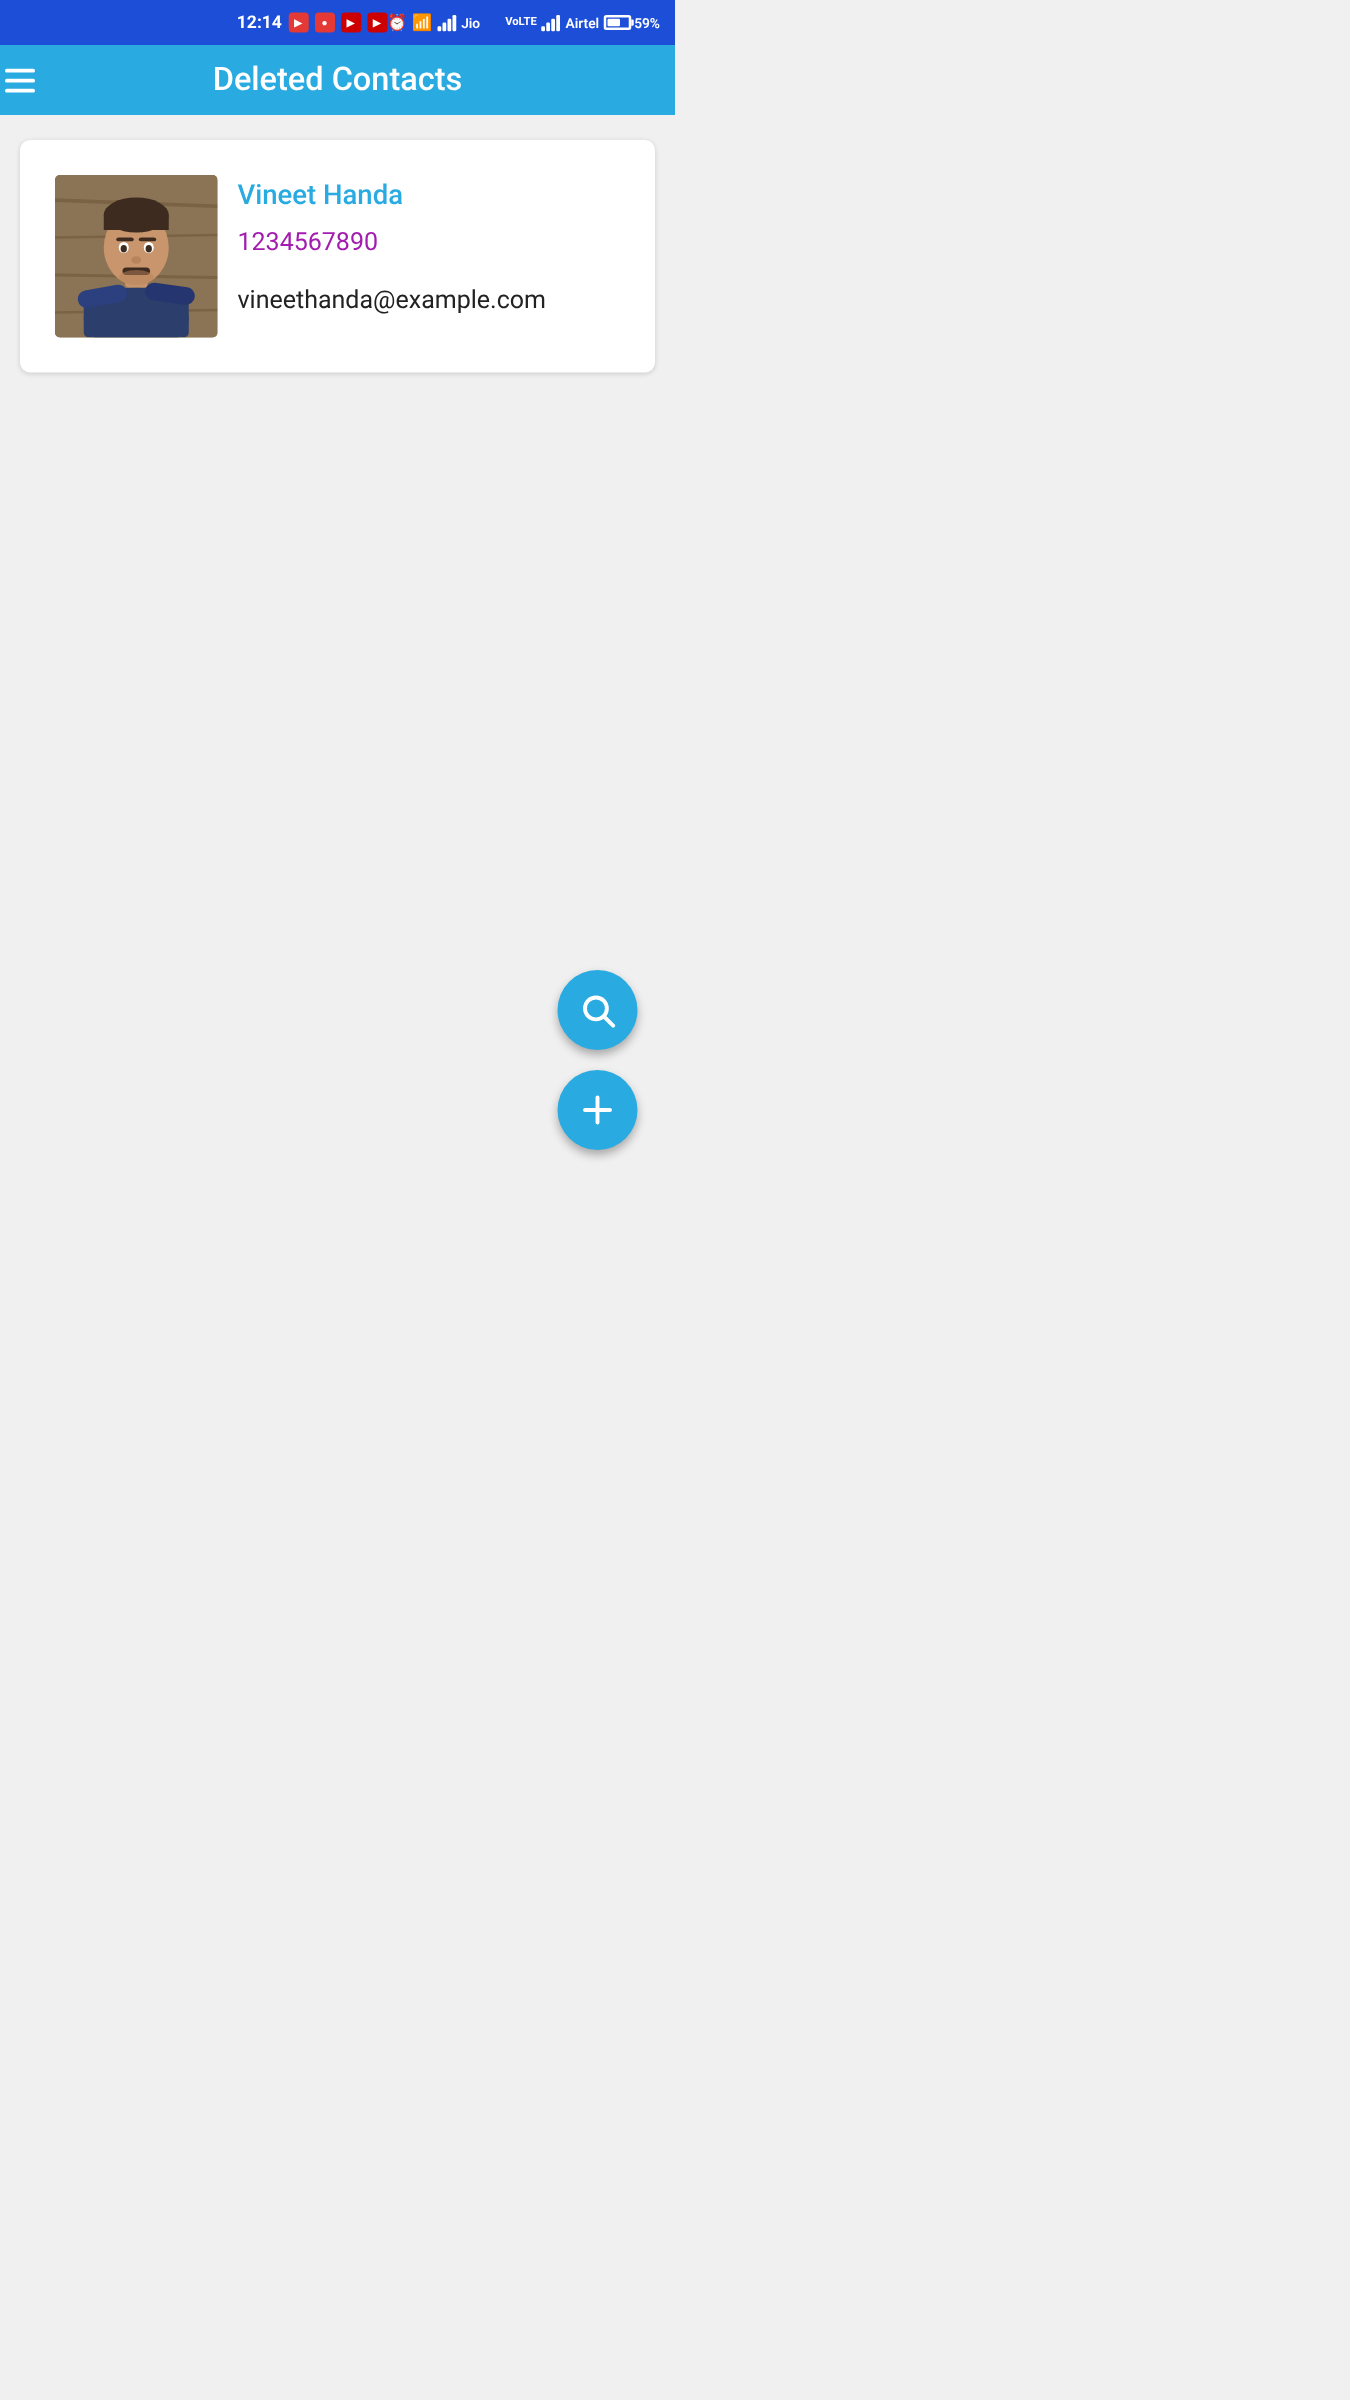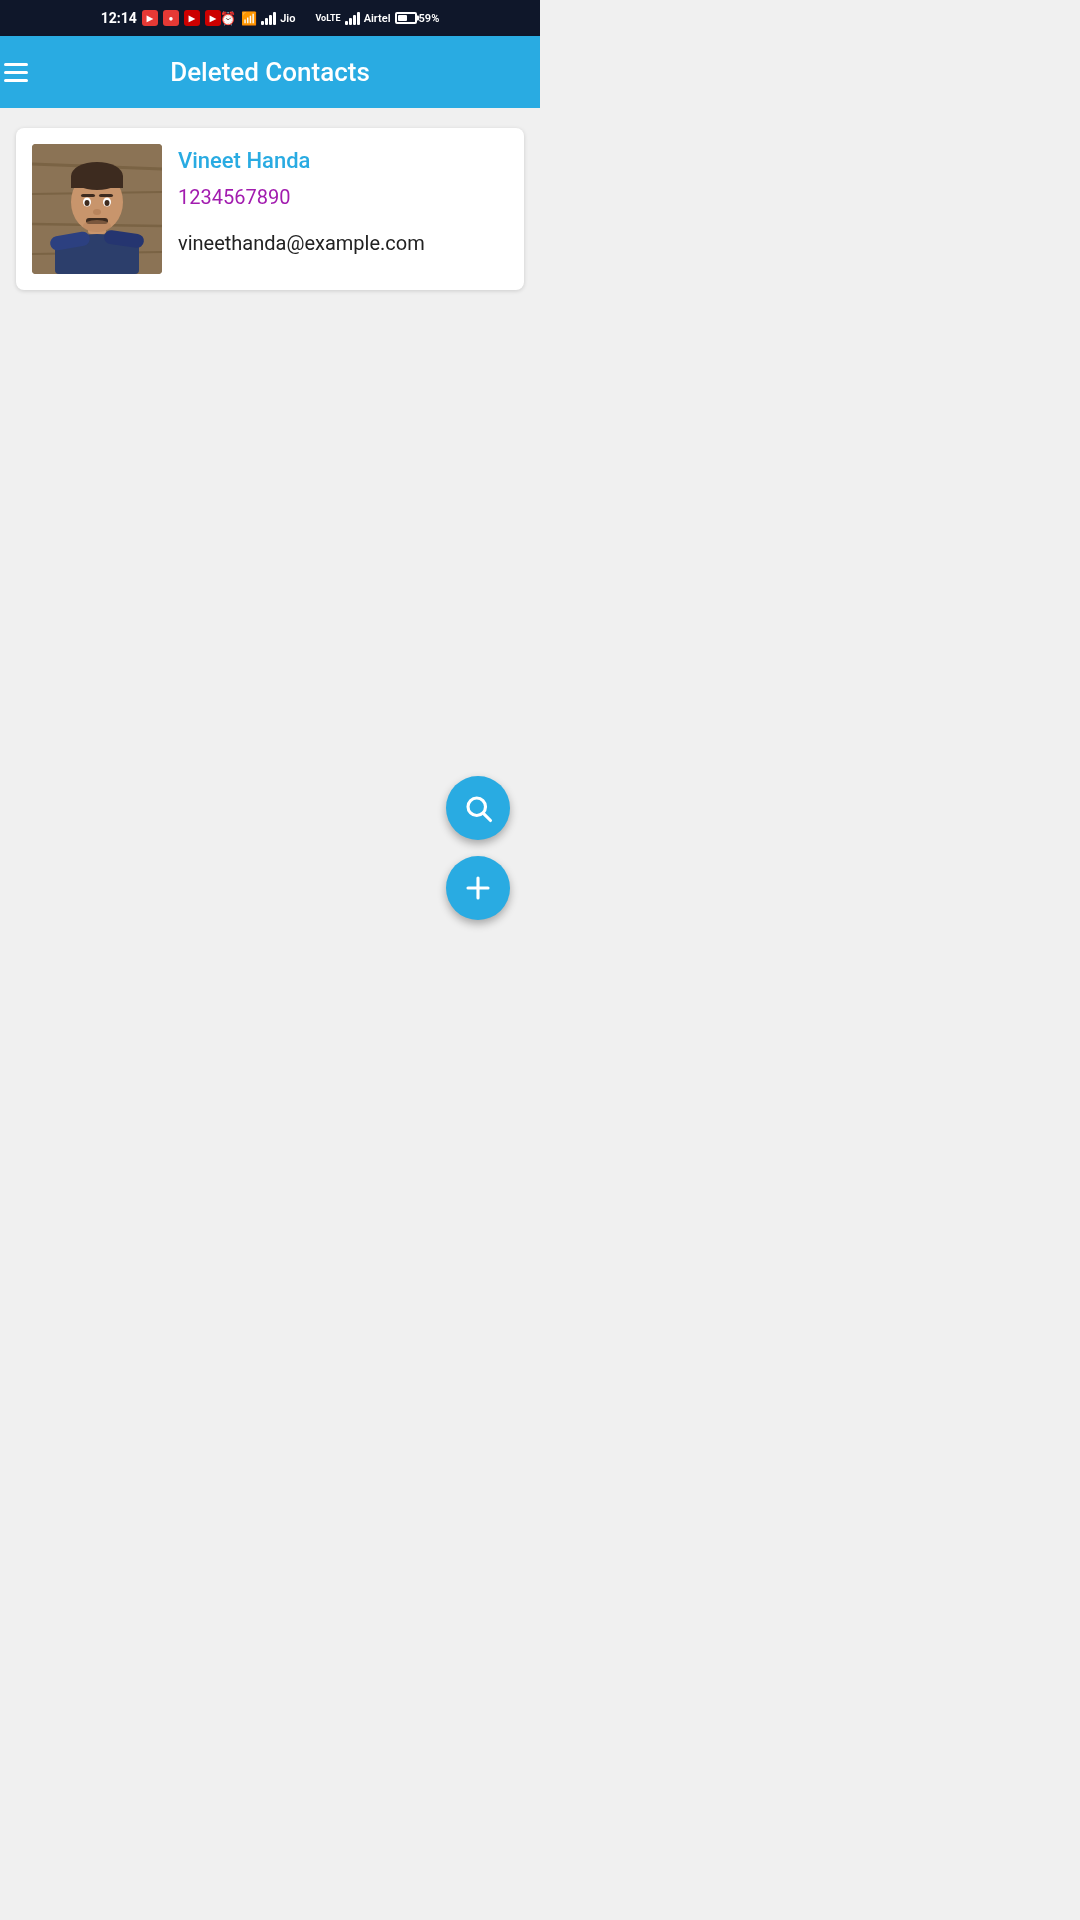--- a/index.html
+++ b/index.html
@@ -13,25 +13,25 @@
       width: 540px;
       height: 960px;
       background-color: #f0f0f0;
       font-family: 'Roboto', Arial, sans-serif;
       position: relative;
       overflow: hidden;
     }
 
     
     .status-bar {
-      background-color: #0f172a;
+      background-color: #1d4ed8;
       height: 36px;
       display: flex;
       align-items: center;
-      justify-content: center;
+      justify-content: flex-end;
       padding: 0 12px;
       color: white;
       font-size: 13px;
       font-weight: 600;
     }
 
     .status-left {
       display: flex;
       align-items: center;
       gap: 5px;
@@ -94,21 +94,21 @@
     .battery-fill {
       background-color: white;
       height: 100%;
       width: 60%;
       border-radius: 1px;
     }
 
     
     .app-header {
       background-color: #29abe2;
-      height: 72px;
+      height: 56px;
       display: flex;
       align-items: center;
       padding: 0 4px;
       gap: 24px;
       box-shadow: 0 2px 4px rgba(0,0,0,0.2);
     }
 
     .hamburger-icon {
       display: flex;
       flex-direction: column;
@@ -137,21 +137,21 @@
     .main-content {
       padding: 20px 16px;
       background-color: #f0f0f0;
       min-height: calc(960px - 108px);
     }
 
     
     .contact-card {
       background-color: white;
       border-radius: 8px;
-      padding: 16px;
+      padding: 28px;
       display: flex;
       align-items: flex-start;
       gap: 16px;
       box-shadow: 0 1px 4px rgba(0,0,0,0.15);
     }
 
     .contact-avatar {
       width: 130px;
       height: 130px;
       border-radius: 4px;

